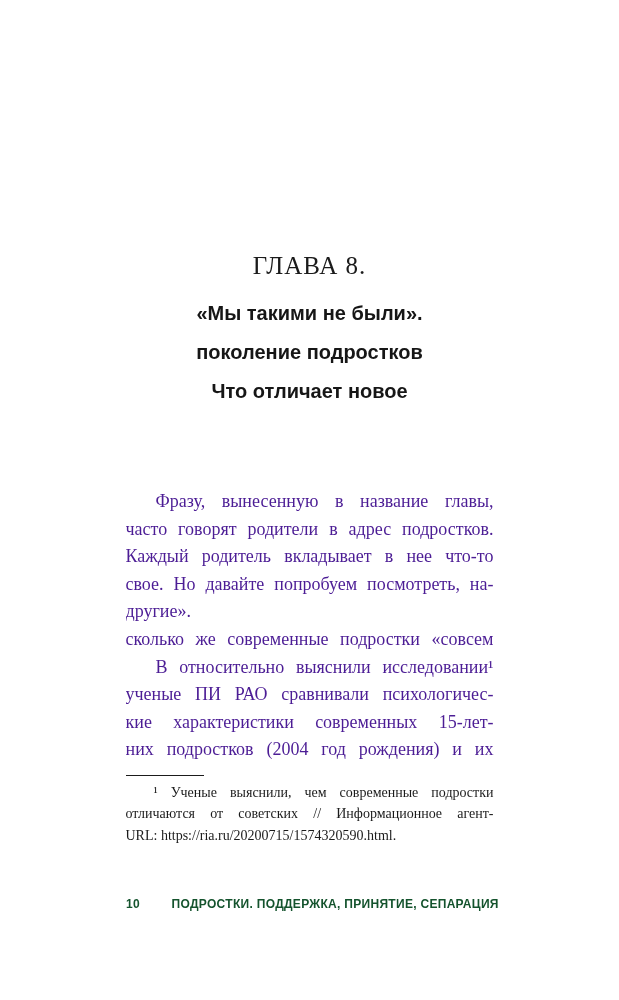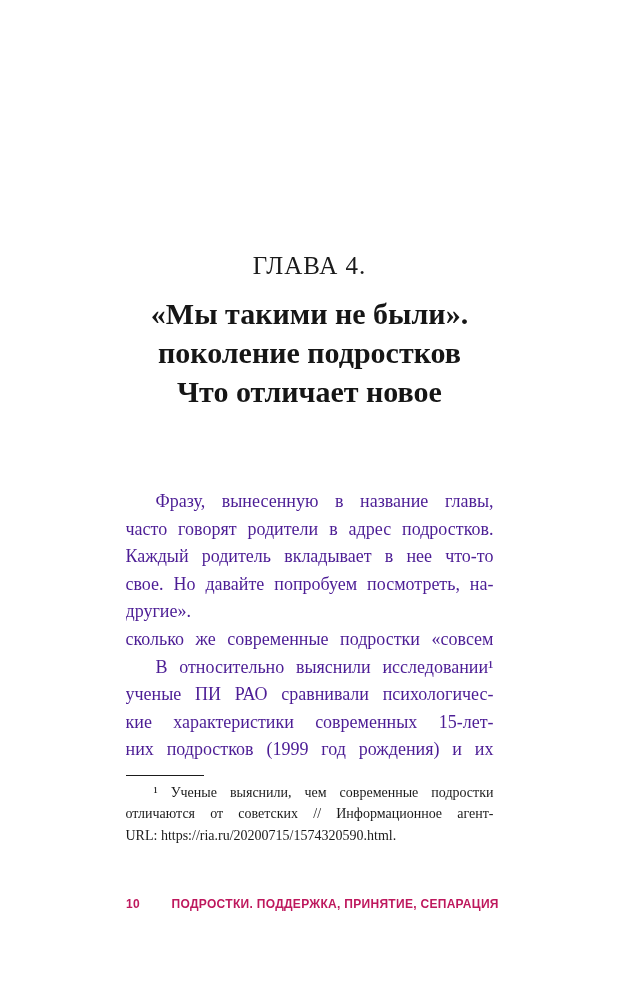--- a/index.html
+++ b/index.html
@@ -21,23 +21,23 @@
   .chapter-heading {
     font-family: "Liberation Serif", serif;
     font-weight: normal;
     font-size: 25px;
     letter-spacing: 1px;
     text-align: center;
     color: #1b1b1b;
     margin-bottom: 14px;
   }
   .chapter-title {
-    font-family: Liberation Serif, serif;
+    font-family: Liberation Sans, sans-serif;
     font-weight: bold;
-    font-size: 30px;
+    font-size: 20px;
     line-height: 39px;
     text-align: center;
     color: #161616;
   }
   .body-text {
     margin-top: 77px;
     font-size: 18px;
     line-height: 27.6px;
     color: #4c1d95;
   }
@@ -69,53 +69,53 @@
   .fline.indent { text-indent: 28px; }
   .fline.last { text-align-last: left; }
   .footer {
     position: absolute;
     left: 126px;
     top: 897px;
     font-family: "Liberation Sans", sans-serif;
     font-weight: bold;
     font-size: 12px;
     letter-spacing: 0.3px;
-    color: #be185d;
+    color: #14532d;
     white-space: nowrap;
   }
   .footer .running-title { margin-left: 28px; }
 </style>
 </head>
 <body>
 
 <div class="page">
   <div class="content">
 
-    <div class="chapter-heading">ГЛАВА 4.</div>
+    <div class="chapter-heading">ГЛАВА 8.</div>
 
     <div class="chapter-title">
       <div>«Мы такими не были».</div>
       <div>поколение подростков</div>
       <div>Что отличает новое</div>
     </div>
 
     <div class="body-text">
       <div class="paragraph">
         <div class="line indent">Фразу, вынесенную в название главы,</div>
         <div class="line">часто говорят родители в адрес подростков.</div>
         <div class="line">Каждый родитель вкладывает в нее что-то</div>
         <div class="line">свое. Но давайте попробуем посмотреть, на-</div>
         <div class="line last">другие».</div>
         <div class="line">сколько же современные подростки «совсем</div>
       </div>
       <div class="paragraph">
         <div class="line indent">В относительно выяснили исследовании¹</div>
         <div class="line">ученые ПИ РАО сравнивали психологичес-</div>
         <div class="line">кие характеристики современных 15-лет-</div>
-        <div class="line">них подростков (1999 год рождения) и их</div>
+        <div class="line">них подростков (2004 год рождения) и их</div>
       </div>
     </div>
 
     <div class="footnote">
       <div class="footnote-rule"></div>
       <div class="fline indent">¹ Ученые выяснили, чем современные подростки</div>
       <div class="fline">отличаются от советских // Информационное агент-</div>
       <div class="fline last">URL: https://ria.ru/20200715/1574320590.html.</div>
     </div>
 

